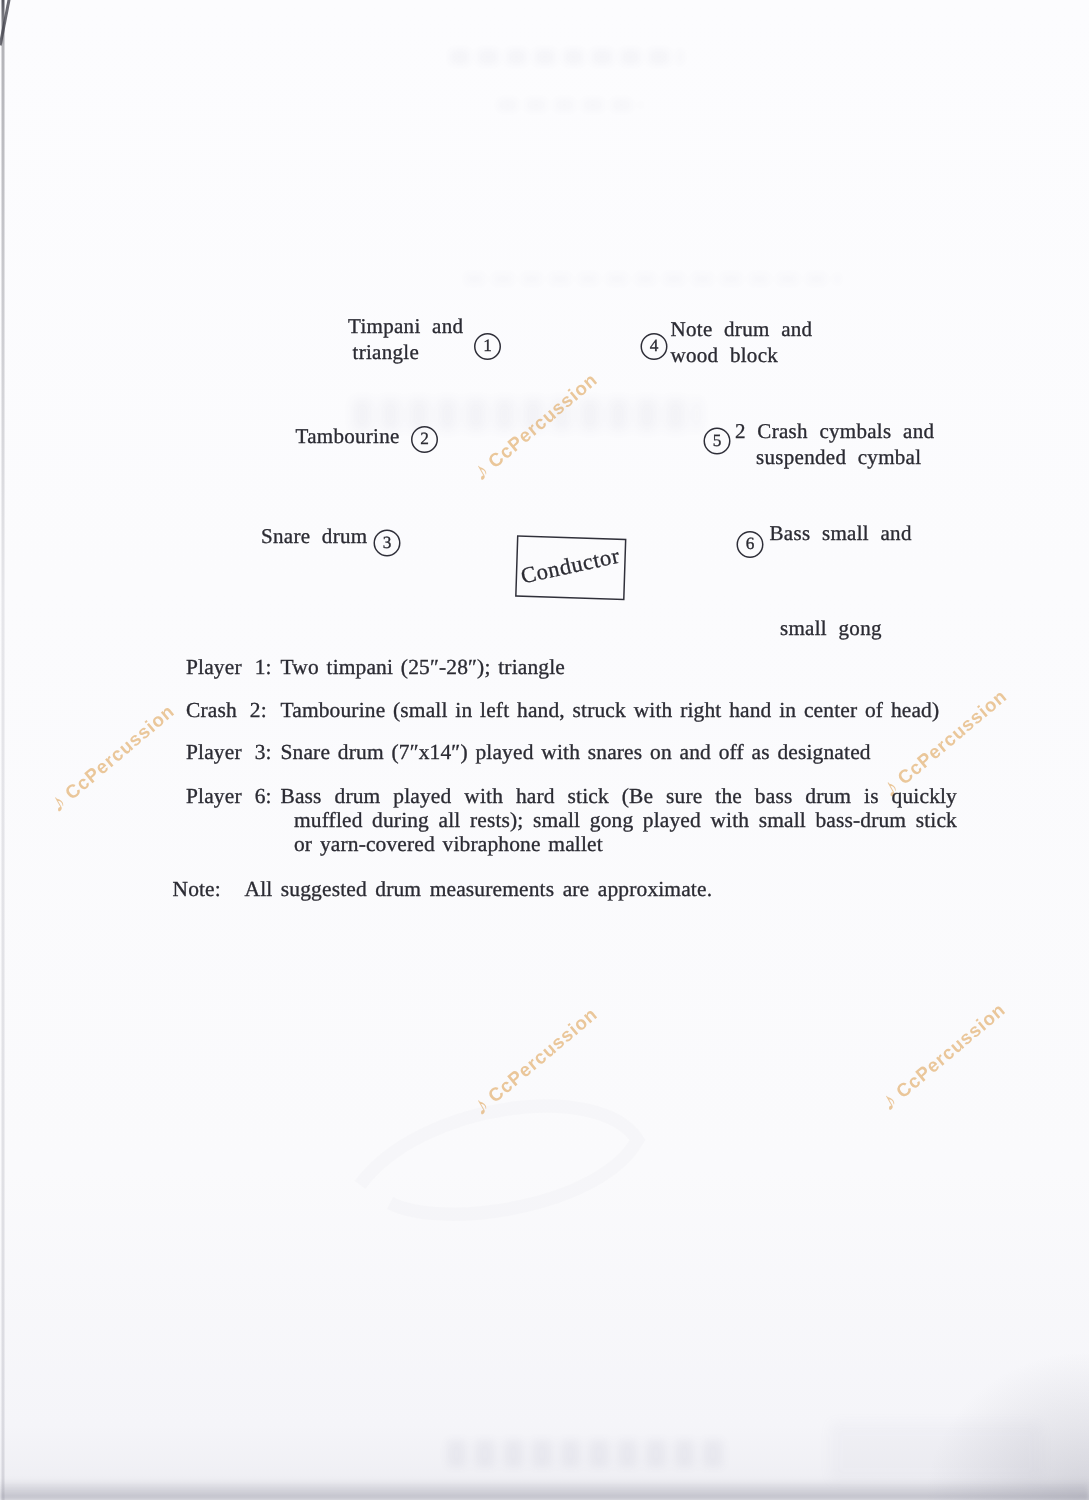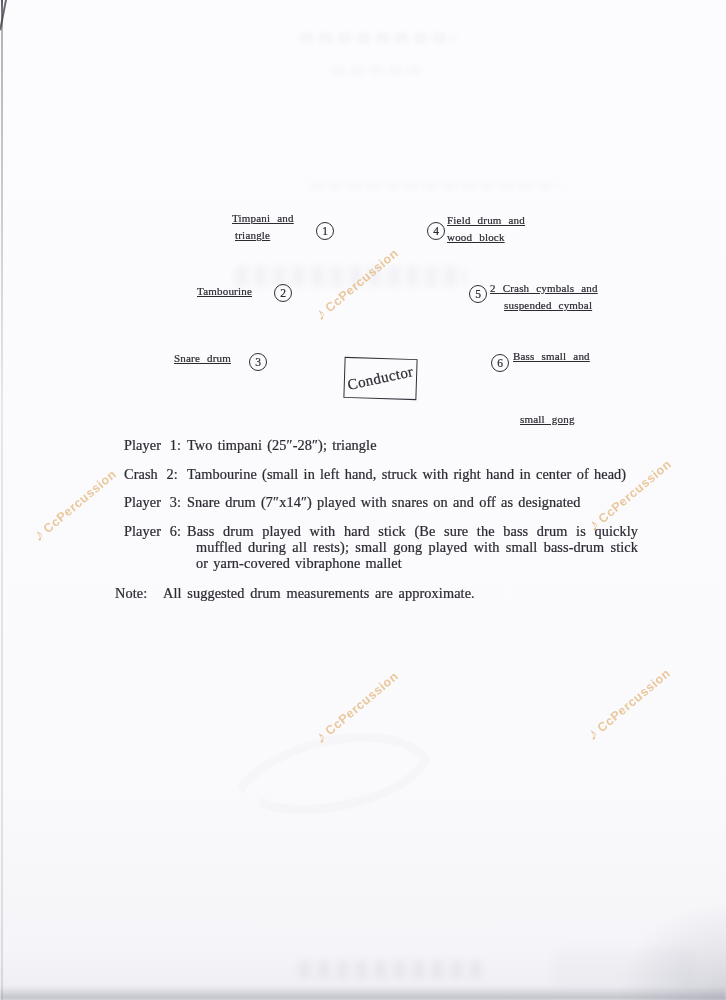--- a/index.html
+++ b/index.html
@@ -57,22 +57,22 @@
   }
   .wm .glyph{font-size:17px;line-height:1;transform:rotate(10deg);}
   .wm1{left:357px;top:284px;}
   .wm2{left:75px;top:505px;}
   .wm3{left:630px;top:495px;}
   .wm4{left:357px;top:707px;}
   .wm5{left:629px;top:704px;}
   
   .doc{color:#2b2b33;-webkit-text-stroke:.22px #2b2b33;}
   .st-label{
-    position:absolute;font-size:11px;line-height:17px;
-    word-spacing:4px;letter-spacing:.2px;white-space:nowrap;text-decoration:underline;
+    position:absolute;font-size:14px;line-height:17px;
+    word-spacing:4px;letter-spacing:.2px;white-space:nowrap;
   }
   .st-label .l2{display:block;}
   .ind3{padding-left:3px;}
   .ind7{padding-left:7px;margin-top:46px;}
   .ind14{padding-left:14px;}
   .num-circle{
     position:absolute;box-sizing:border-box;
     width:18px;height:18px;border:1.3px solid #2e2e38;border-radius:50%;
     display:flex;align-items:center;justify-content:center;
     font-size:11.5px;line-height:1;padding-top:1px;
@@ -139,21 +139,21 @@
       <span class="l2 ind3">triangle</span>
     </div>
     <div class="num-circle" style="left:316px;top:222px">
       <span>1</span>
     </div>
 
     <div class="num-circle" style="left:427px;top:222px">
       <span>4</span>
     </div>
     <div class="st-label" style="left:447px;top:212px">
-      <span>Field drum and</span>
+      <span>Note drum and</span>
       <span class="l2">wood block</span>
     </div>
 
     <div class="st-label" style="left:197px;top:283px">
       <span>Tambourine</span>
     </div>
     <div class="num-circle" style="left:274px;top:284px">
       <span>2</span>
     </div>
 

